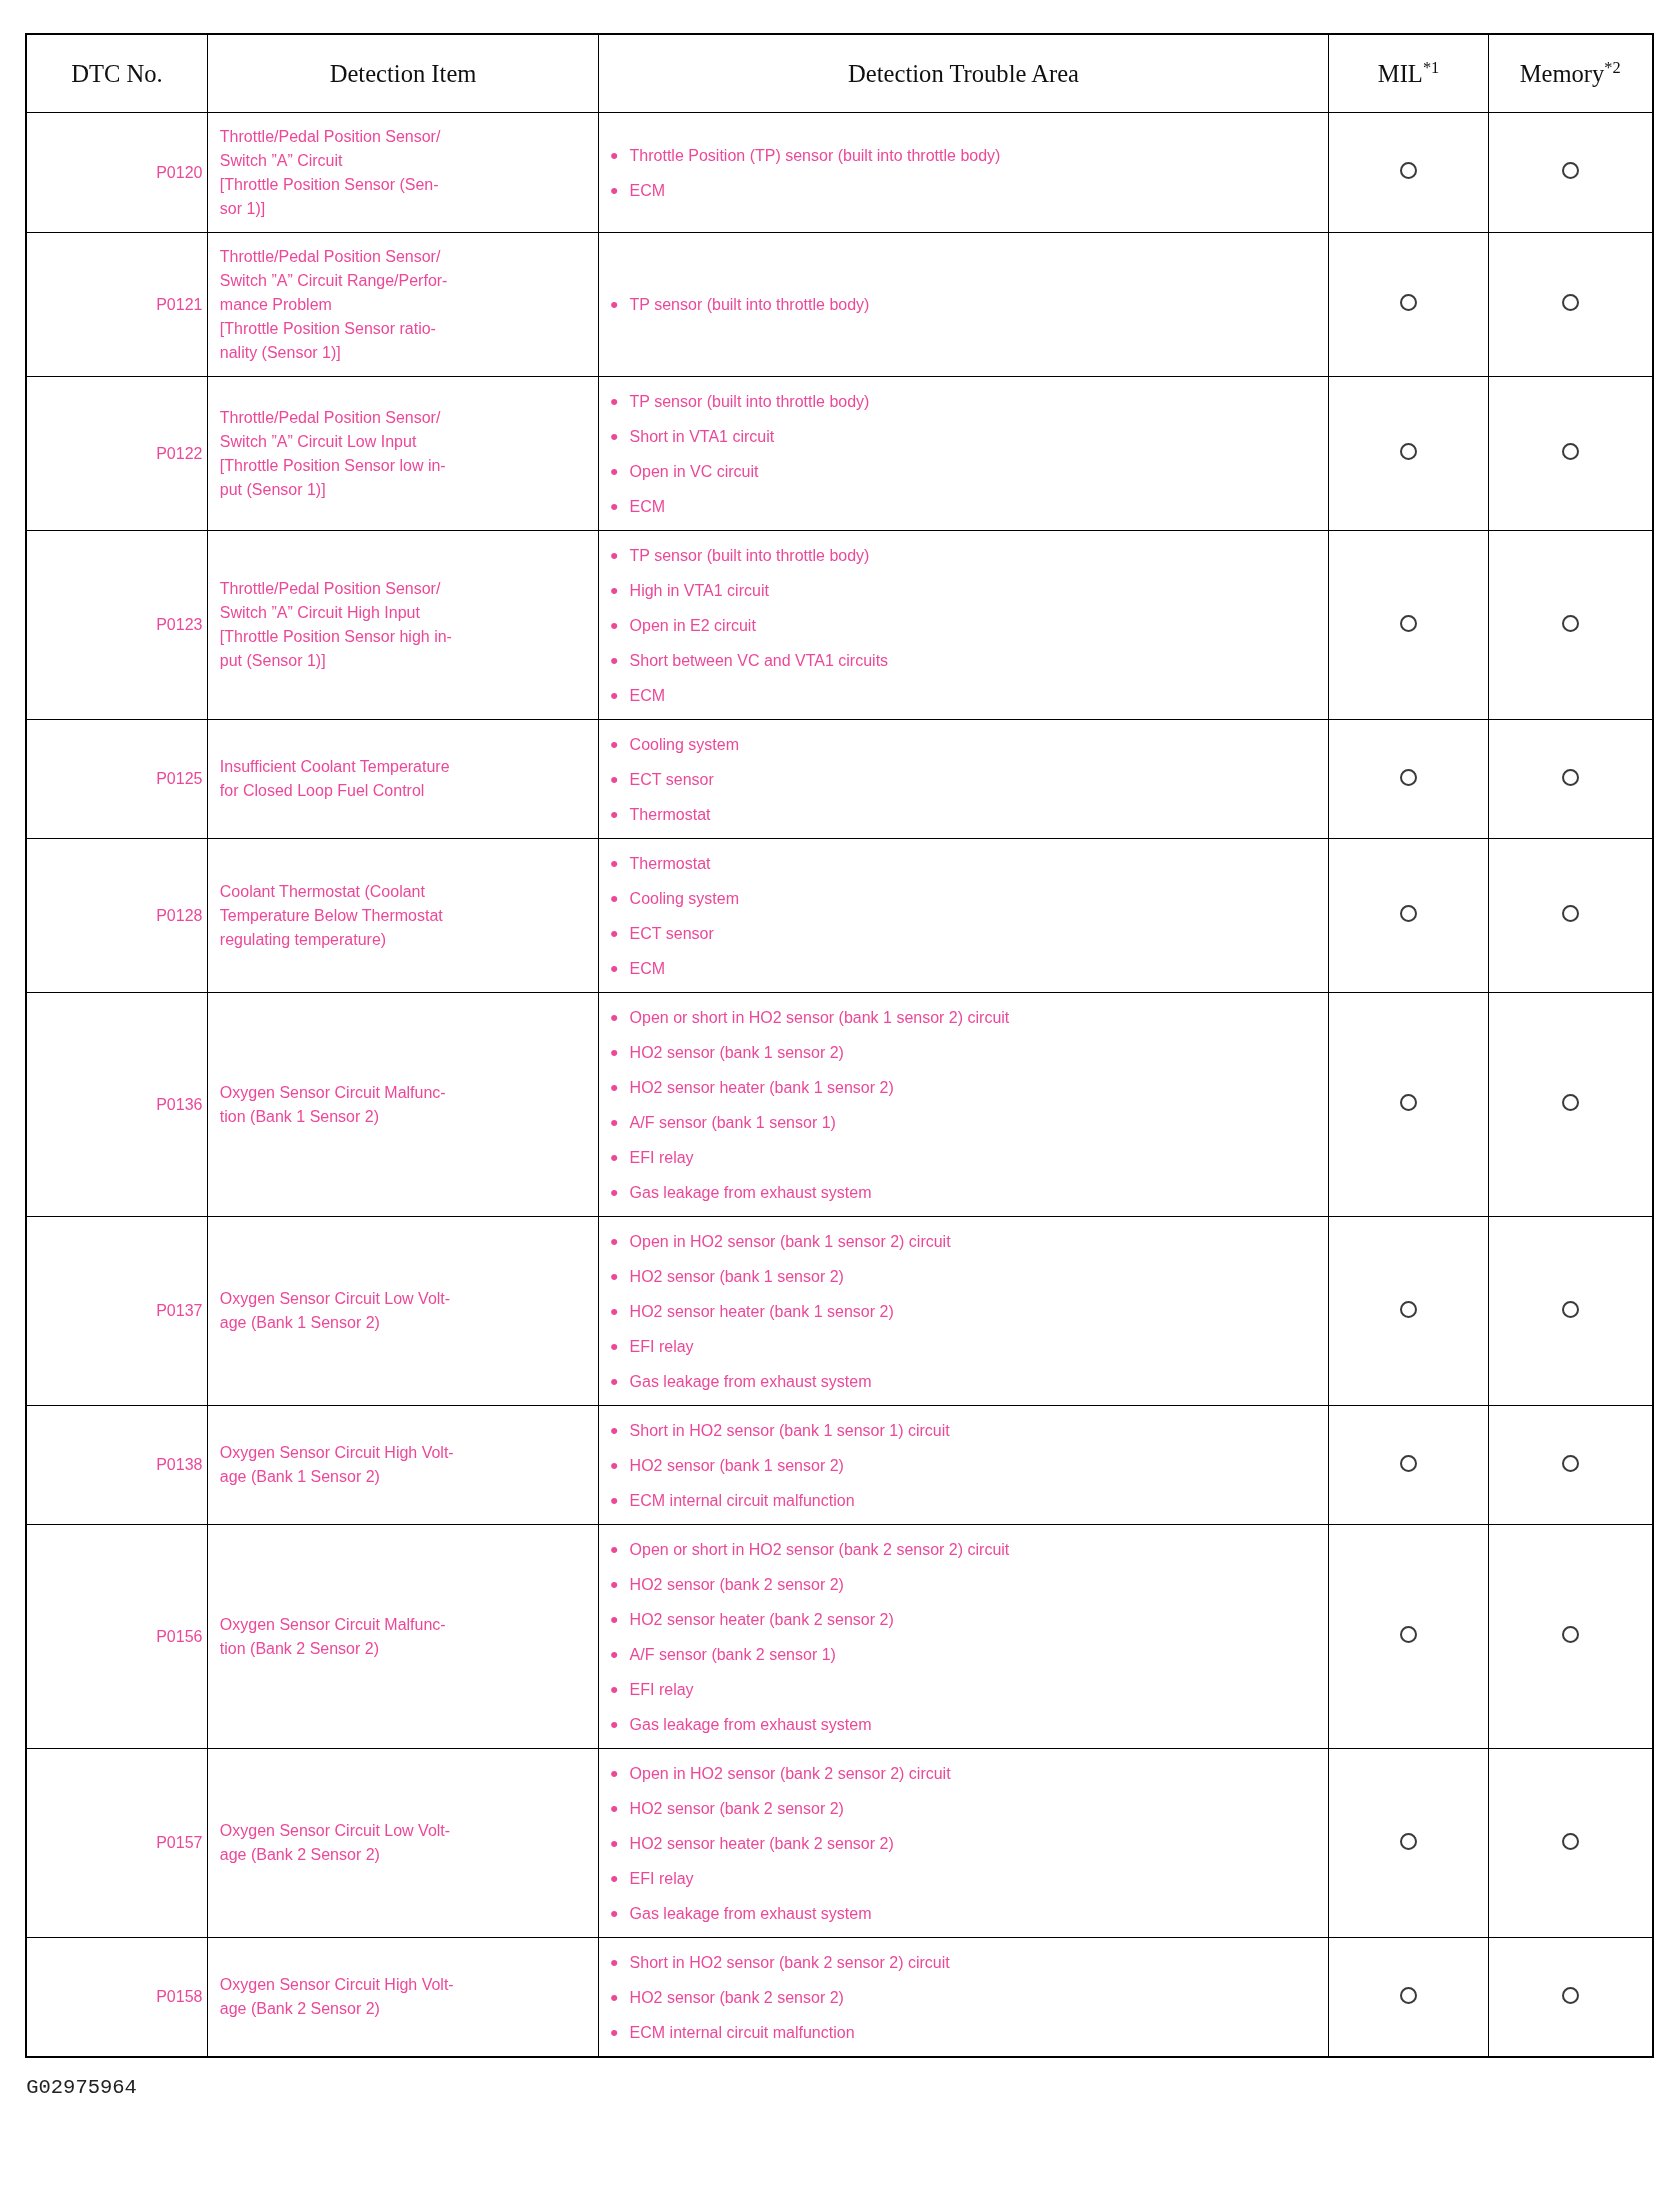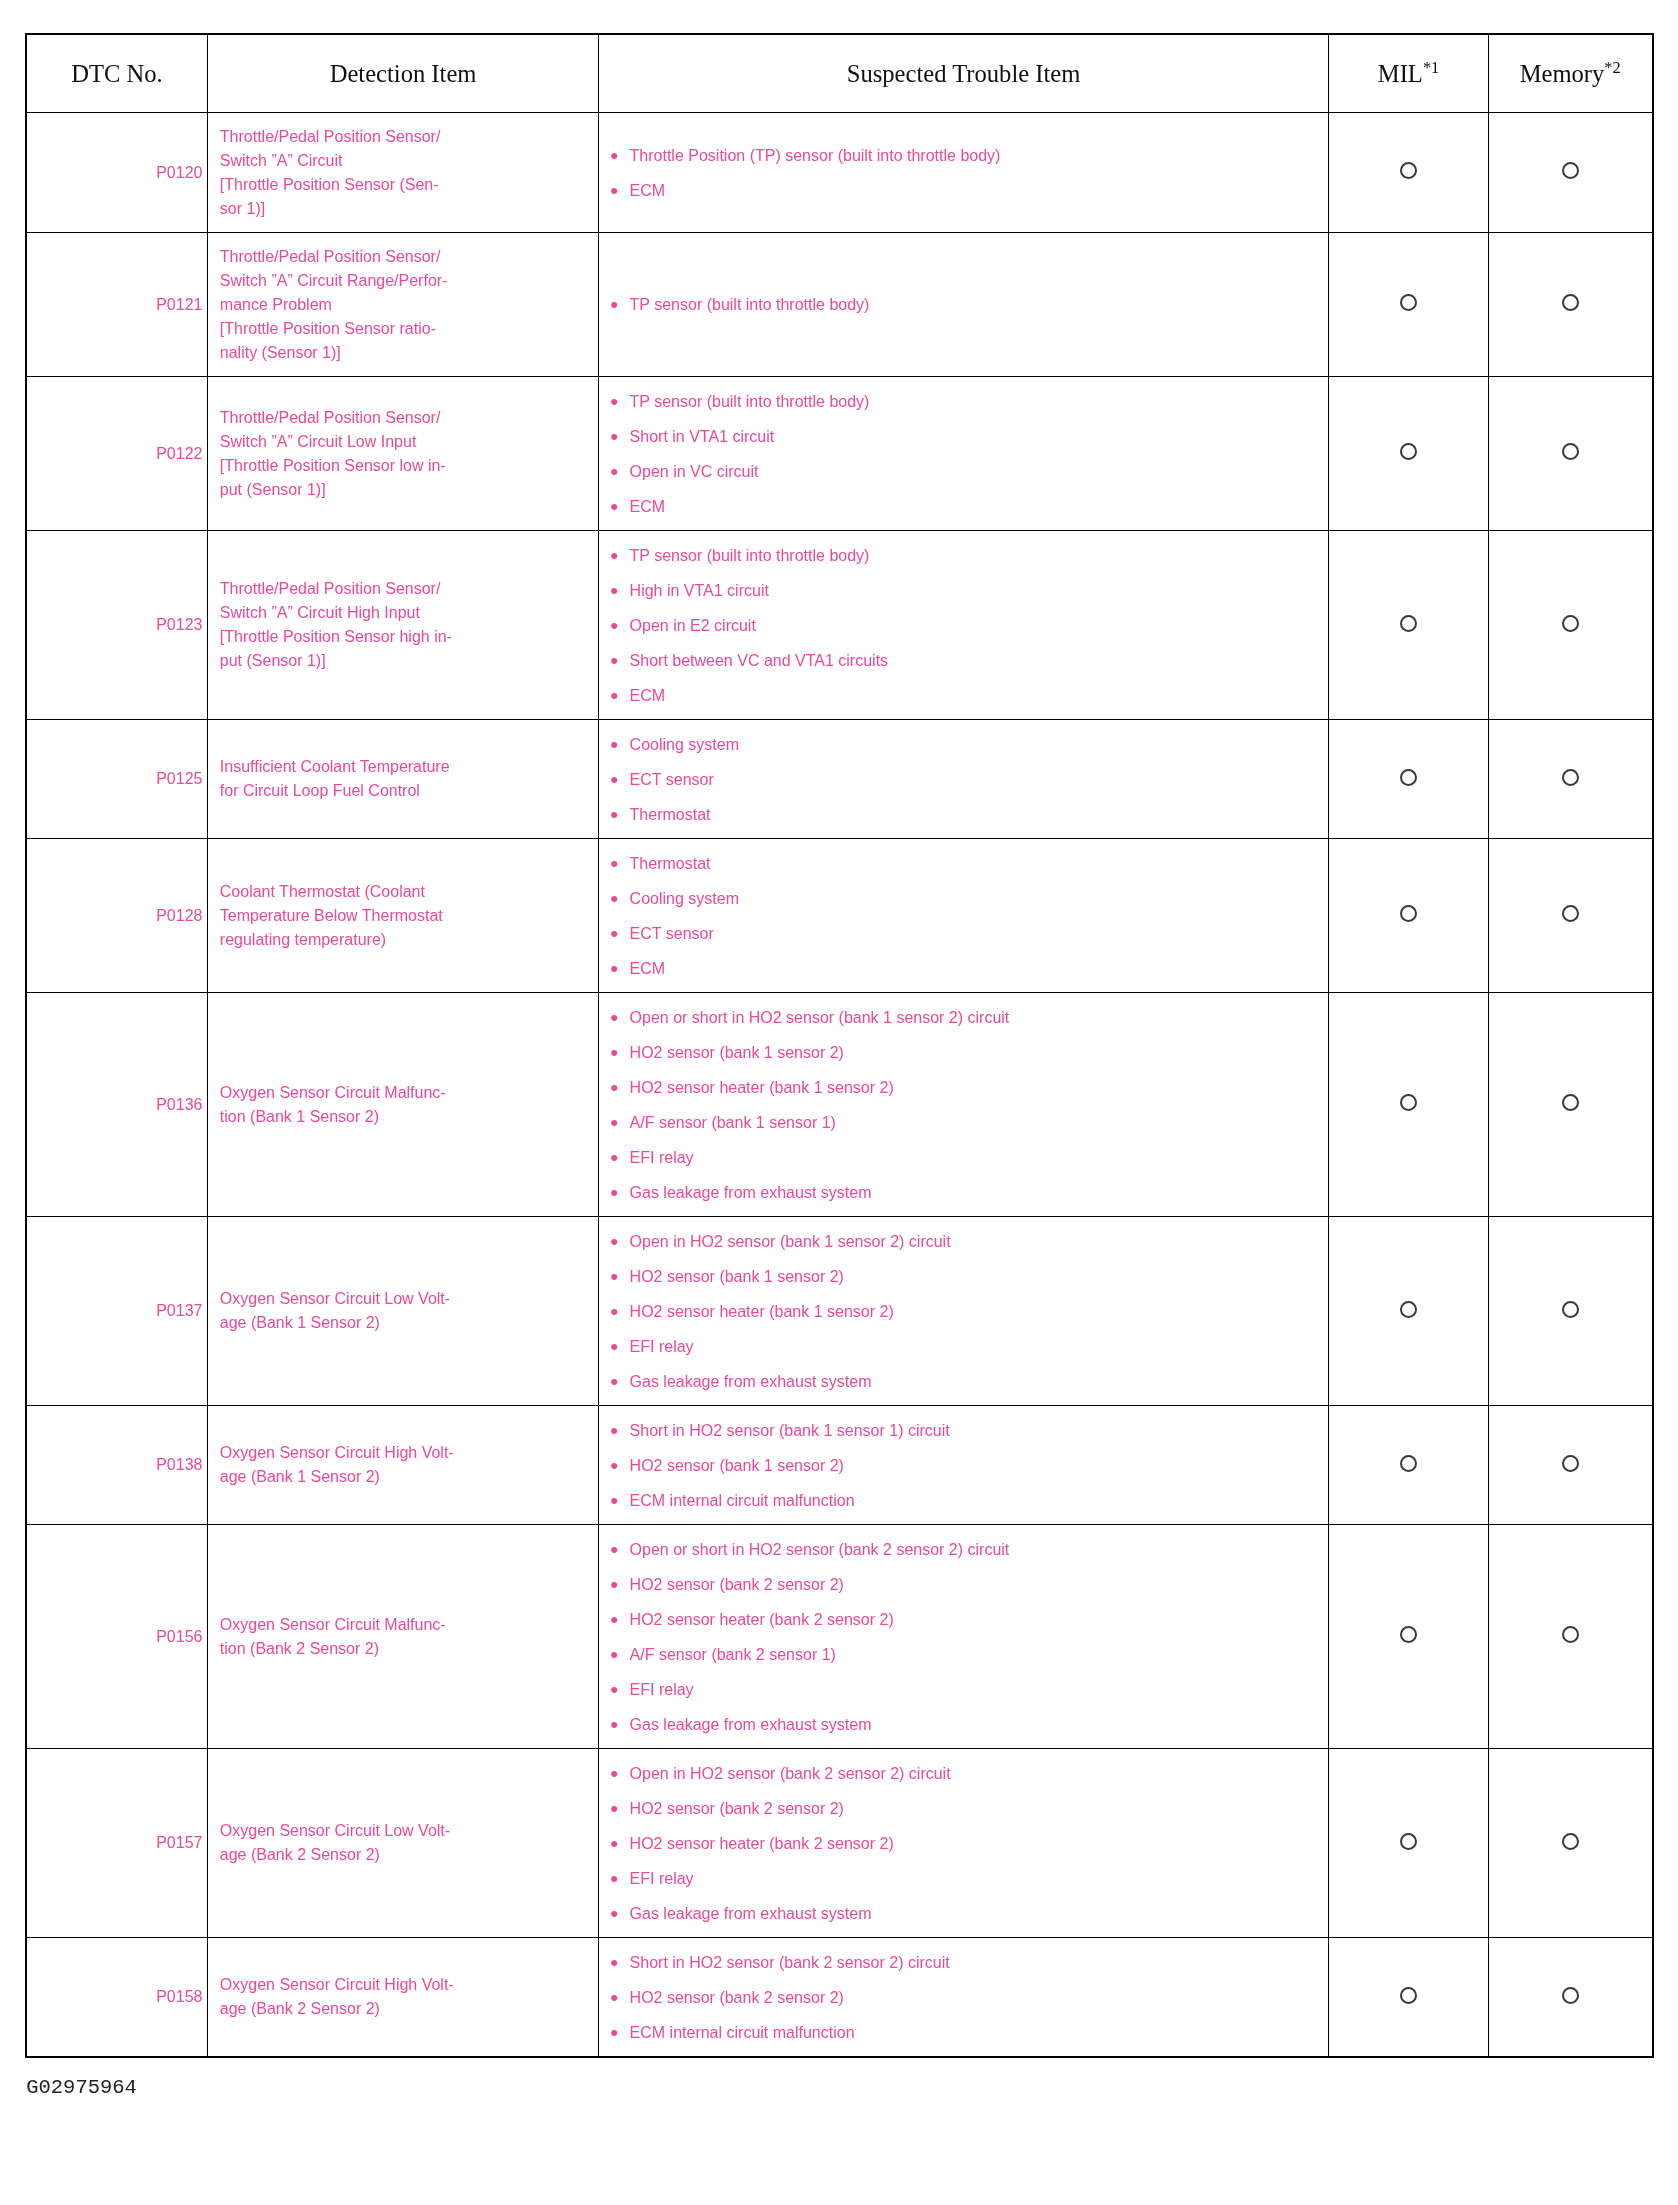--- a/index.html
+++ b/index.html
@@ -108,21 +108,21 @@
       <col class="c-dtc">
       <col class="c-det">
       <col class="c-area">
       <col class="c-mil">
       <col class="c-mem">
     </colgroup>
     <thead>
       <tr>
           <th>DTC No.</th>
           <th>Detection Item</th>
-          <th>Suspected Trouble Item</th>
+          <th>Detection Trouble Area</th>
           <th>MIL<sup>*1</sup></th>
           <th>Memory<sup>*2</sup></th>
         </tr>
     </thead>
     <tbody>
         <tr>
           <td class="dtc-cell">P0120</td>
           <td class="detection-cell">Throttle/Pedal Position Sensor/
 Switch ”A” Circuit
 [Throttle Position Sensor (Sen-
@@ -182,21 +182,21 @@
               <li>Short between VC and VTA1 circuits</li>
               <li>ECM</li>
             </ul>
           </td>
           <td class="circle-cell"><span class="ring"></span></td>
           <td class="circle-cell"><span class="ring"></span></td>
         </tr>
         <tr>
           <td class="dtc-cell">P0125</td>
           <td class="detection-cell">Insufficient Coolant Temperature
-for Circuit Loop Fuel Control</td>
+for Closed Loop Fuel Control</td>
           <td class="area-cell">
             <ul class="bullets">
               <li>Cooling system</li>
               <li>ECT sensor</li>
               <li>Thermostat</li>
             </ul>
           </td>
           <td class="circle-cell"><span class="ring"></span></td>
           <td class="circle-cell"><span class="ring"></span></td>
         </tr>

